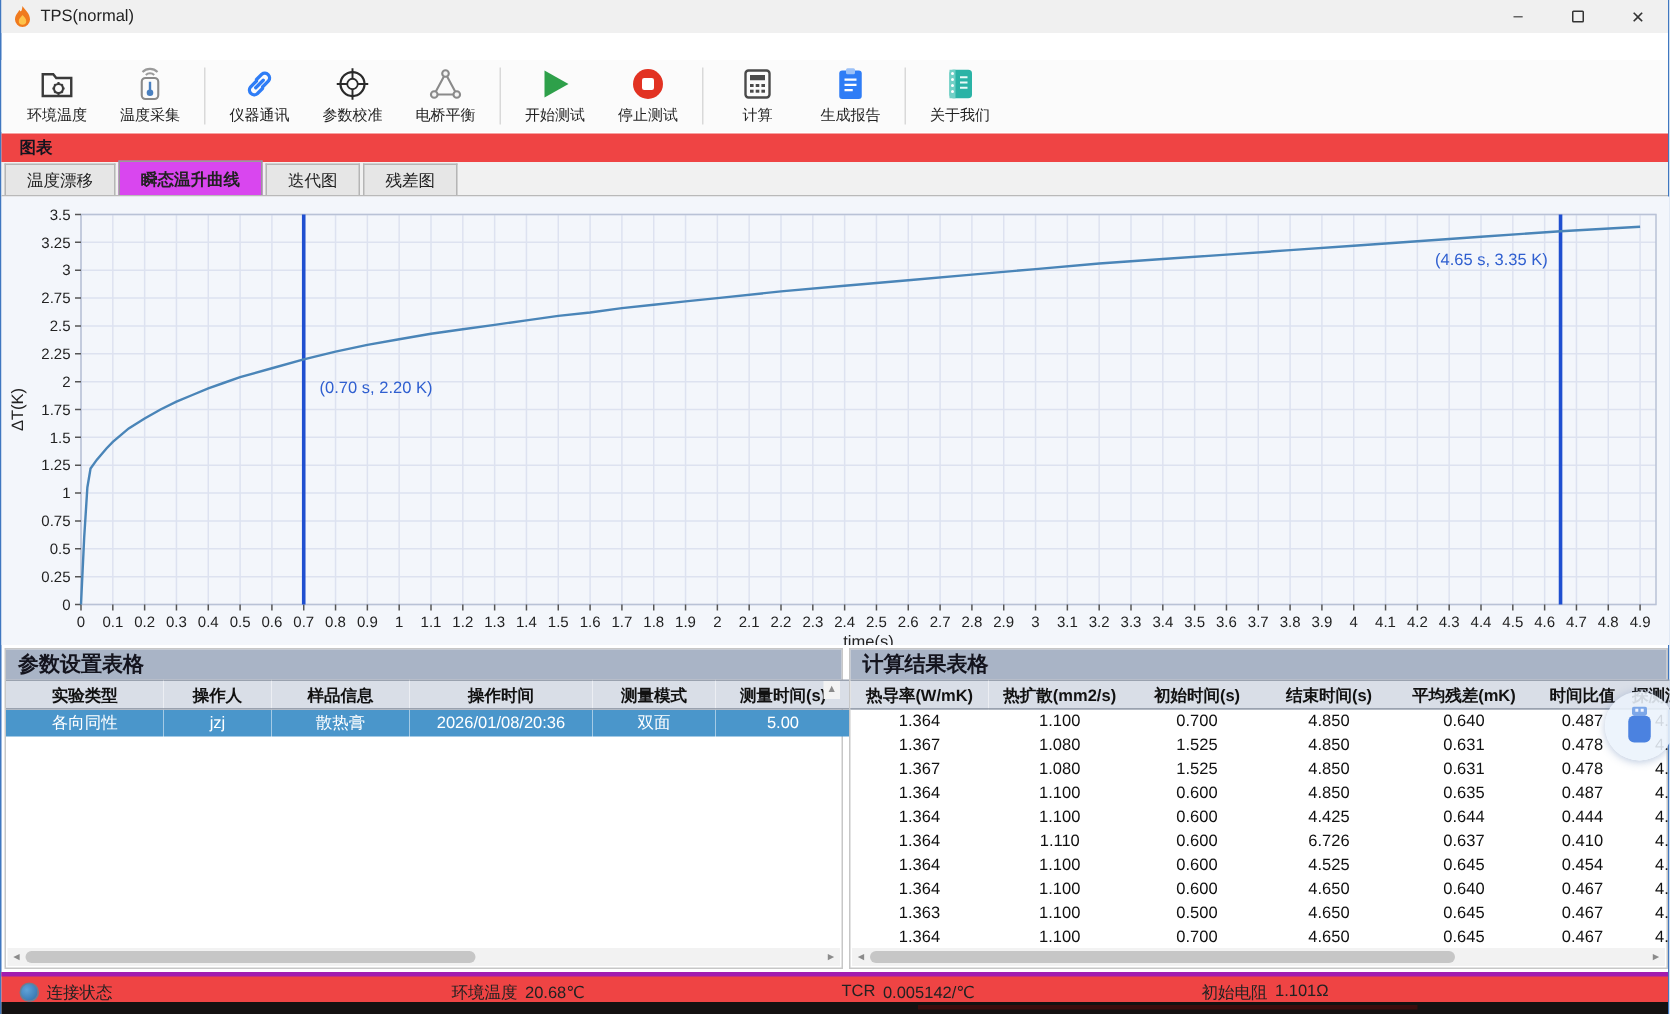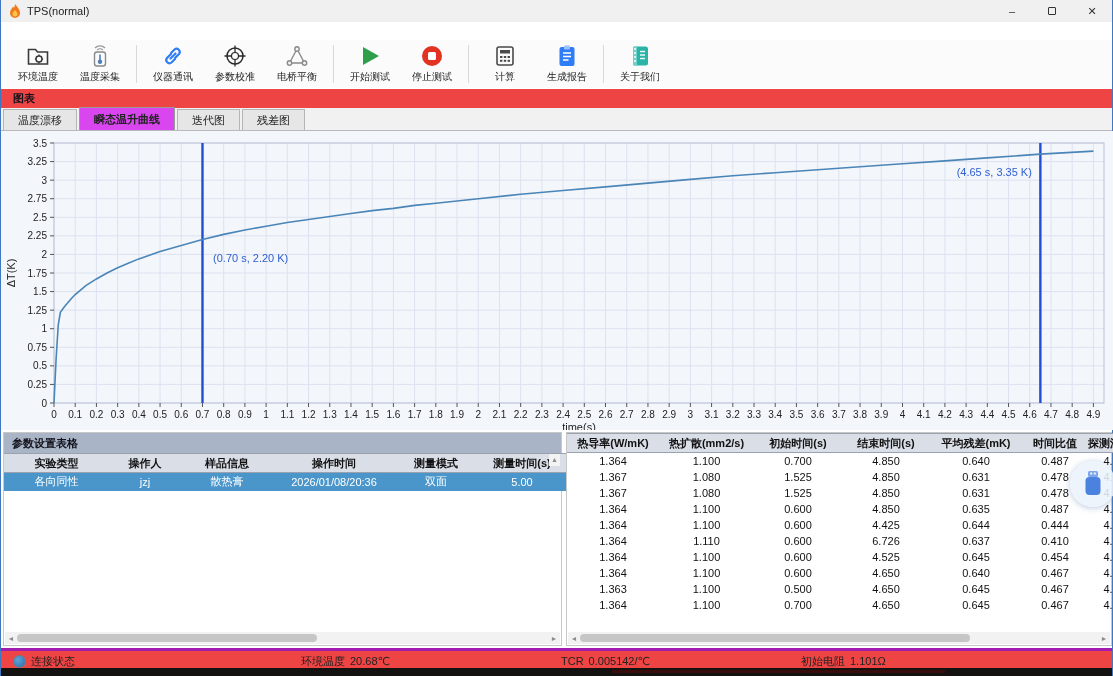--- a/index.html
+++ b/index.html
@@ -31,21 +31,21 @@
   .tab.active { background:#d946ef; font-weight:bold; height:23px; border-color:#9a9a9a; position:relative; z-index:2; }
 
   
   .chart-panel { position:absolute; top:131px; left:0; width:1113px; height:299px; background:#f3f6fb; }
   .chart-panel svg { position:absolute; top:0; left:0; }
 
   
   .panel { position:absolute; background:#fff; border:1px solid #c7c7c7; }
   #left-panel  { top:432px; left:2px;  width:559px; height:214px; }
   #right-panel { top:432px; left:565px; width:546px; height:214px; }
-  .panel-header { height:20px; background:#a9b4c6; color:#14141e; font-size:11px; font-weight:bold; display:flex; align-items:center; padding-left:8px; }
+  .panel-header { height:20px; background:#a9b4c6; color:#14141e; font-size:14px; font-weight:bold; display:flex; align-items:center; padding-left:8px; }
   table.grid { border-collapse:collapse; table-layout:fixed; width:100%; }
   table.grid th { background:#d9dee7; border-top:1px solid #9aa2af; border-bottom:1px solid #9aa2af; font-size:11px; font-weight:bold; color:#111; height:19px; overflow:hidden; white-space:nowrap; }
   table.grid td { font-size:11px; color:#111; text-align:center; height:16px; overflow:hidden; white-space:nowrap; }
   #left-panel  td { height:18px; }
   tr.selected td { background:#4a96cb; color:#fff; }
   .vscroll-arrow { position:absolute; top:21px; right:1px; width:11px; height:12px; font-size:7px; color:#8b8b8b; text-align:center; line-height:12px; background:#f3f3f3; }
   .hscrollbar { position:absolute; bottom:1px; left:1px; right:1px; height:12px; background:#f2f2f2; display:flex; align-items:center; }
   .hs-arrow { width:12px; font-size:7px; color:#8b8b8b; text-align:center; }
   .hs-thumb { height:8px; background:#c6c6c6; border-radius:4px; }
   #left-panel .hs-thumb { width:300px; }
@@ -435,20 +435,21 @@
     </table>
     <div class="vscroll-arrow">▲</div>
     <div class="hscrollbar">
       <span class="hs-arrow">◄</span>
       <span class="hs-thumb"></span>
       <span class="hs-arrow" style="margin-left:auto">►</span>
     </div>
   </div>
 
   <div class="panel" id="right-panel">
+    <div class="panel-header">计算结果表格</div>
     <table class="grid">
       <thead>
           <tr id="results-head">
             <th style="width: 92px;">热导率(W/mK)</th>
             <th style="width: 95px;">热扩散(mm2/s)</th>
             <th style="width: 88px;">初始时间(s)</th>
             <th style="width: 88px;">结束时间(s)</th>
             <th style="width: 92px;">平均残差(mK)</th>
             <th style="width: 66px;">时间比值</th>
             <th style="width: 40px;">探测深度</th>

